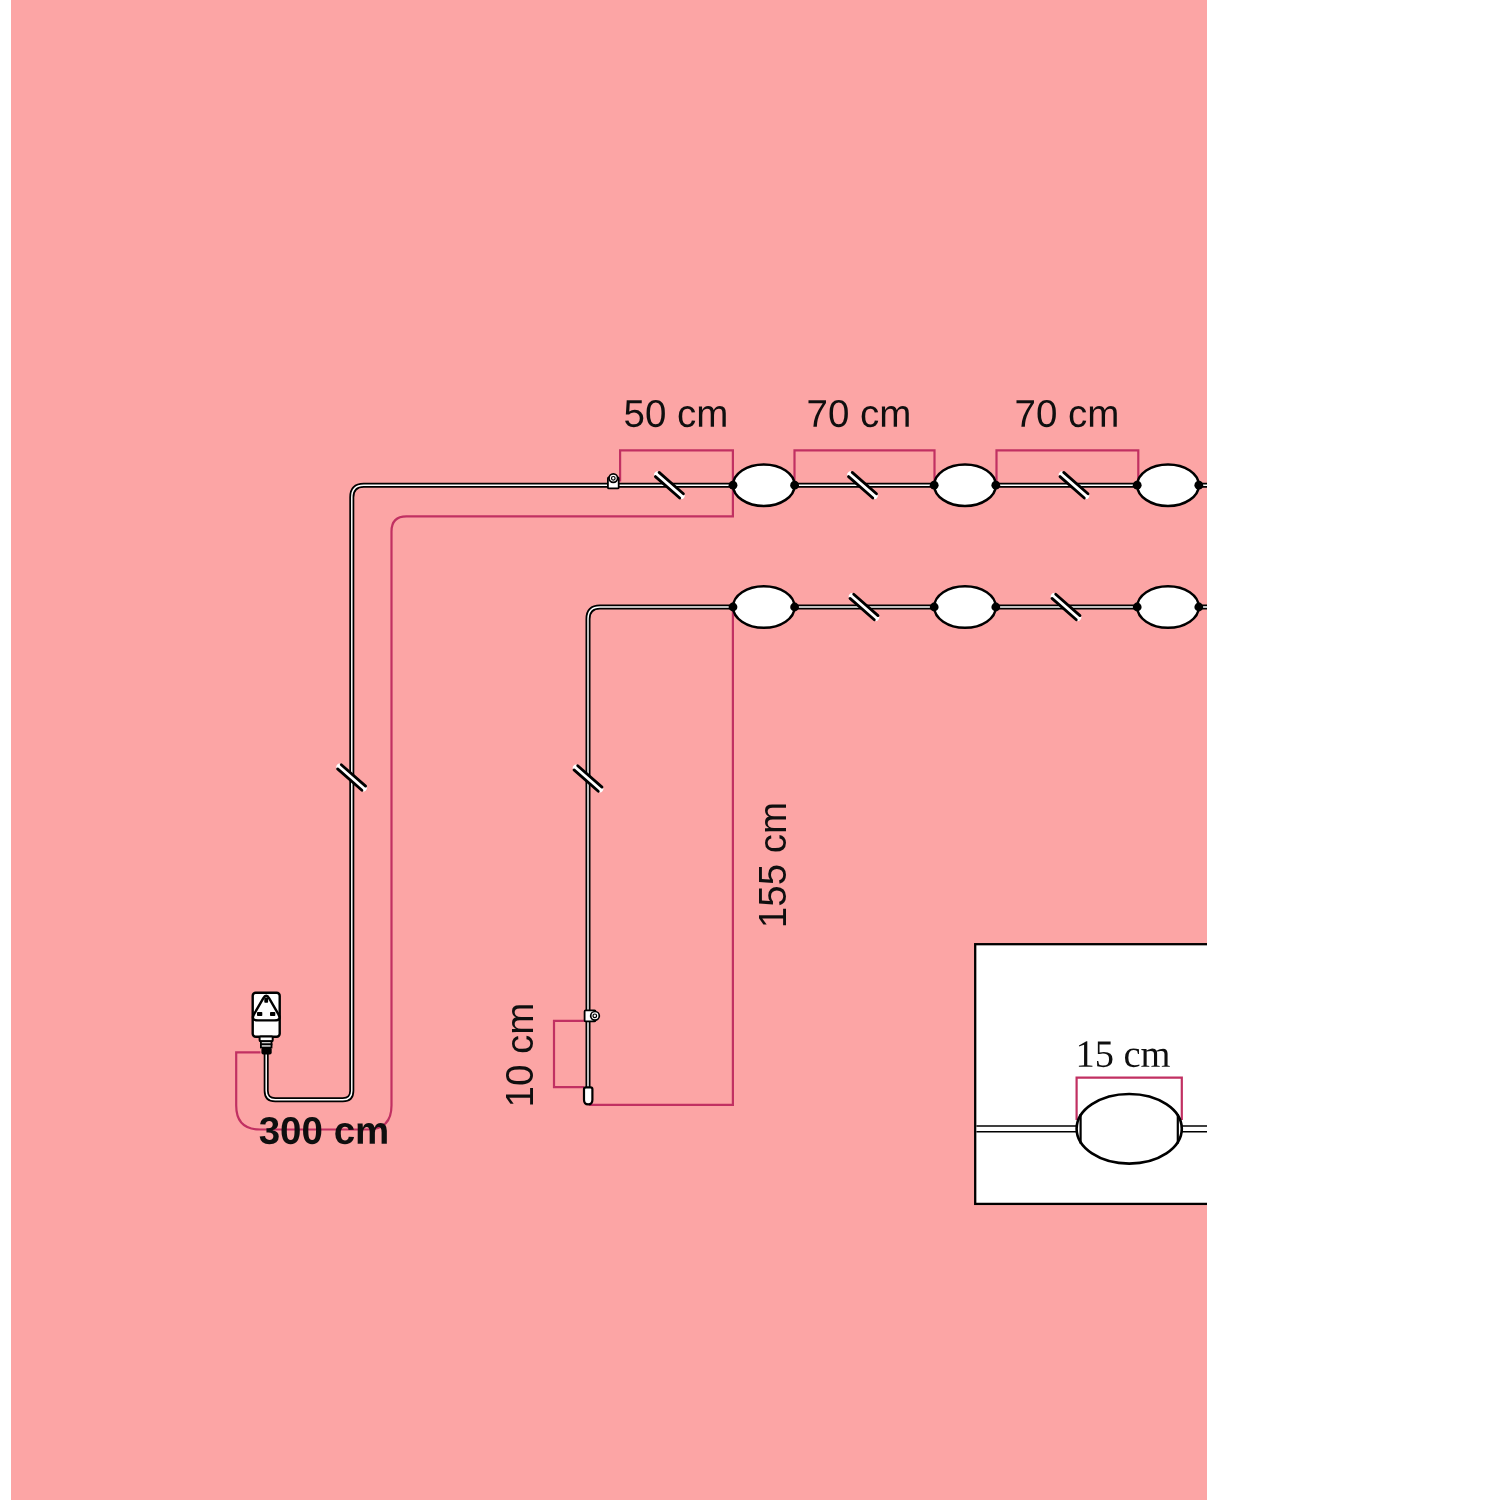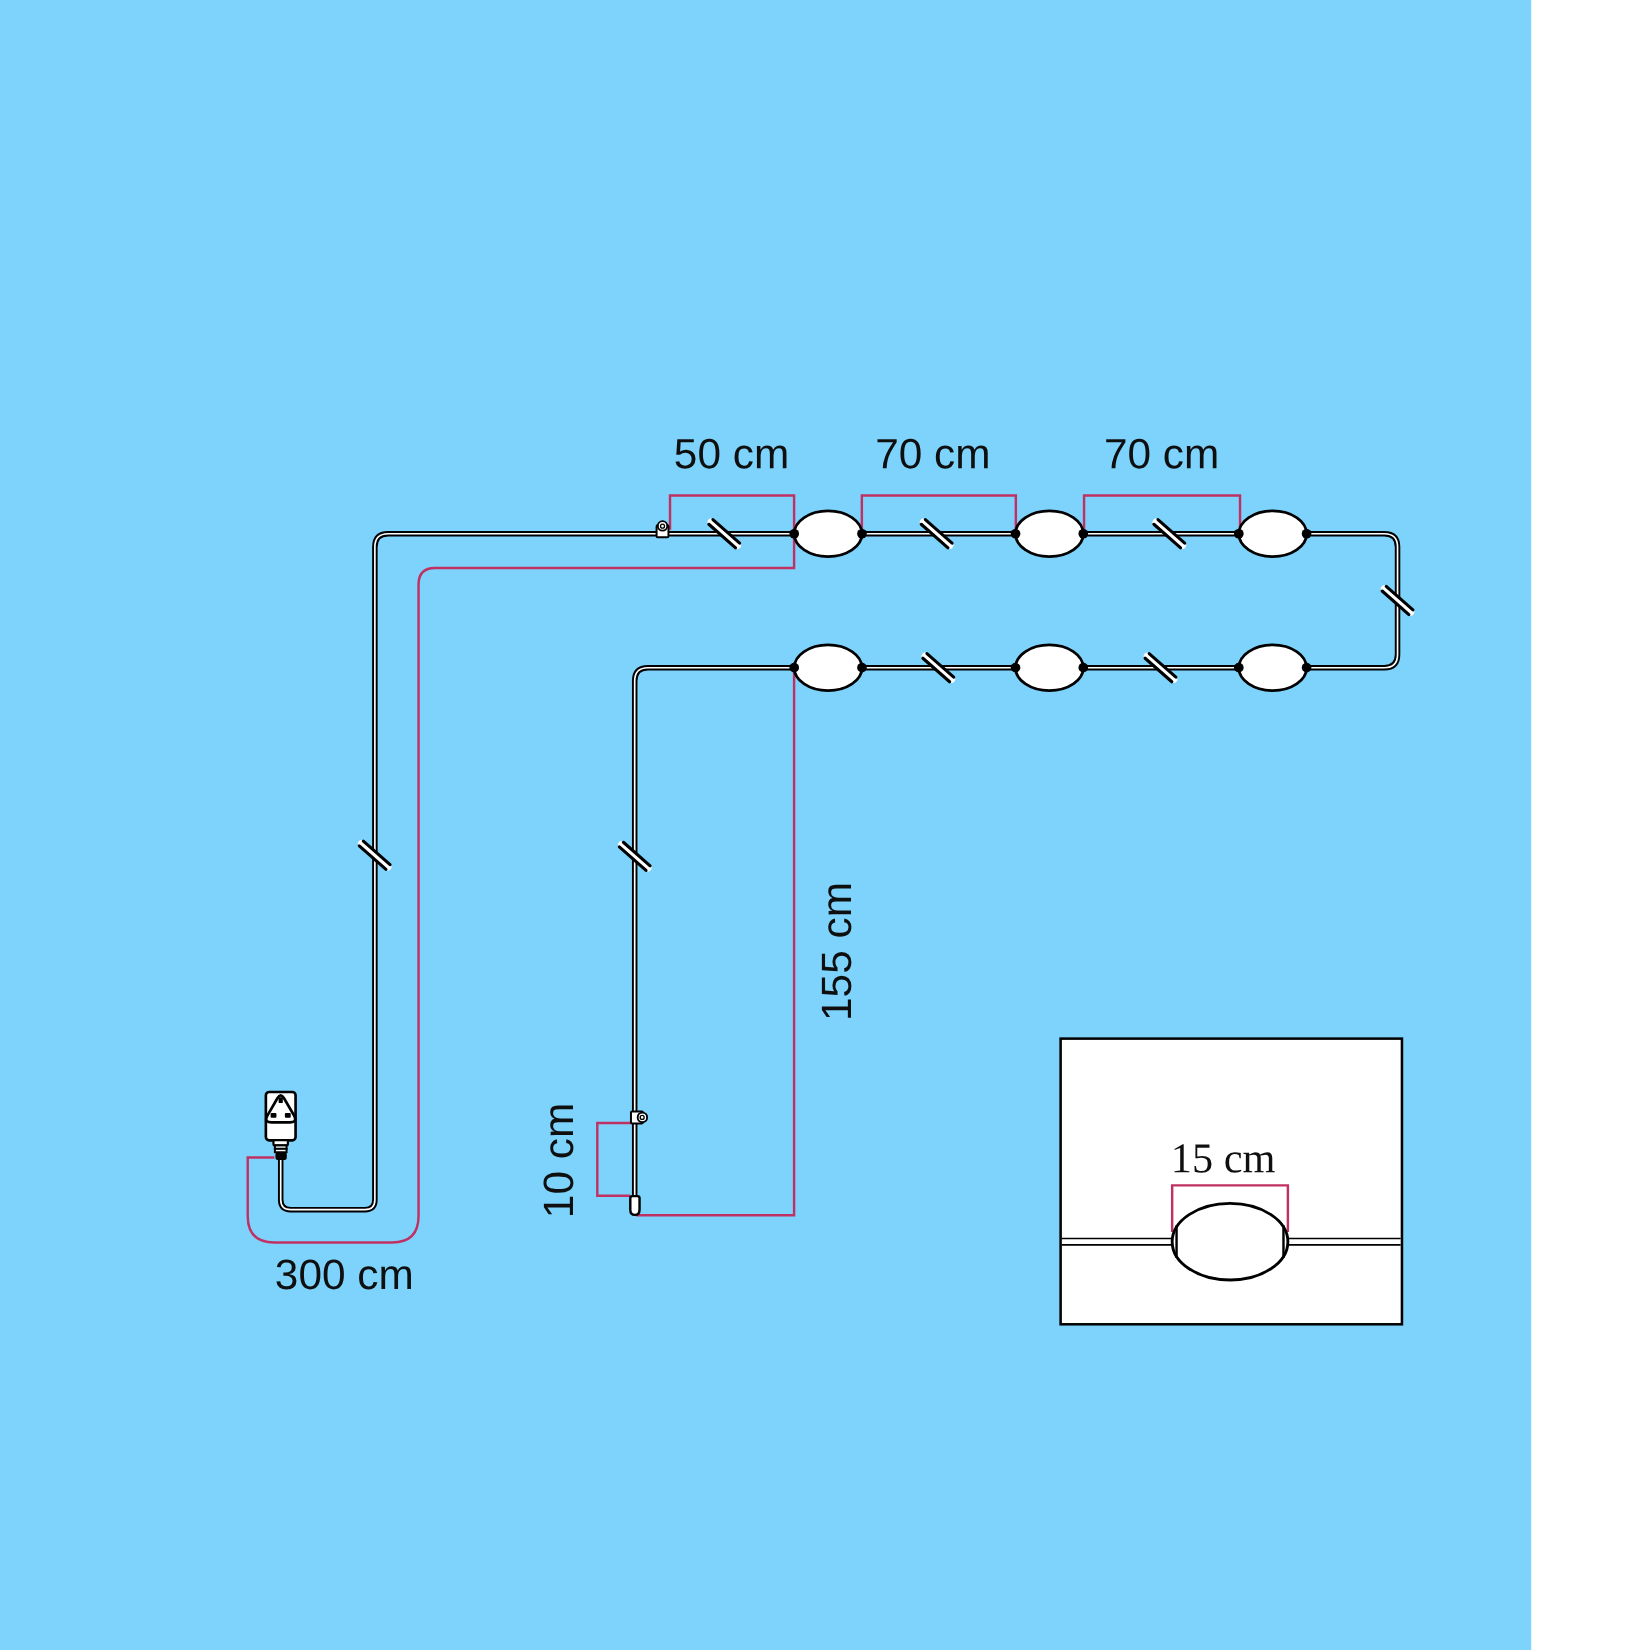--- a/index.html
+++ b/index.html
@@ -1,17 +1,17 @@
 <!DOCTYPE html>
 <html><head>
 <meta charset="utf-8">
 <style>
   html,body{margin:0;padding:0;background:#ffffff;}
-  #stage{position:relative;width:1392px;height:1500px;background:#7dd3fc;overflow:hidden;
-         font-family:"Liberation Sans", sans-serif;}
+  #stage{position:relative;width:1196px;height:1500px;background:#fca5a5;overflow:hidden;
+         font-family:"Liberation Sans", sans-serif;margin-left:11px;}
   #diagram-svg{position:absolute;left:0;top:0;}
   .dim-label{position:absolute;transform:translate(-50%,-50%) rotate(0.03deg);font-size:38.5px;line-height:1;
              color:#0f0f0f;white-space:nowrap;}
   .dim-label.vertical{transform:translate(-50%,-50%) rotate(-90deg);}
 </style>
 </head>
 <body>
 
 <div id="stage">
   <svg id="diagram-svg" width="1500" height="1500" viewBox="0 0 1500 1500">
@@ -141,17 +141,17 @@
       </g>
       <ellipse cx="1118.2" cy="1128.8" rx="52.6" ry="34.8" fill="#ffffff" stroke="#000000" stroke-width="2.6"></ellipse>
       <line x1="1069.6" y1="1114" x2="1069.6" y2="1143.6" stroke="#000000" stroke-width="2.2"></line>
       <line x1="1166.8" y1="1114" x2="1166.8" y2="1143.6" stroke="#000000" stroke-width="2.2"></line>
     </g>
   </svg>
 
   <div class="dim-label" style="left:665px;  top:414px;">50 cm</div>
   <div class="dim-label" style="left:848.3px;top:414px;">70 cm</div>
   <div class="dim-label" style="left:1056.4px;top:414px;">70 cm</div>
-  <div class="dim-label" style="left:313.3px;top:1160px;">300 cm</div>
+  <div class="dim-label" style="left:313.3px;top:1131px;font-weight:bold;">300 cm</div>
   <div class="dim-label vertical" style="left:762.3px;top:865px;">155 cm</div>
   <div class="dim-label vertical" style="left:509px;top:1055px;">10 cm</div>
   <div class="dim-label" style="left:1111.8px;top:1053.5px;font-family:Liberation Serif, serif;">15 cm</div>
 </div>
 
 </body></html>

